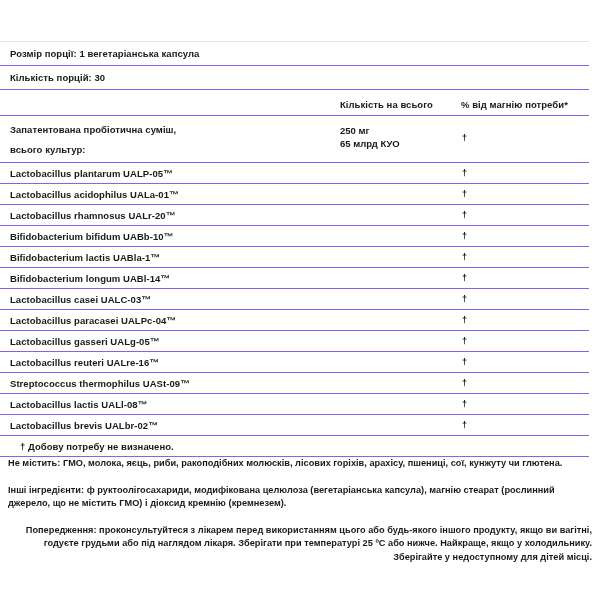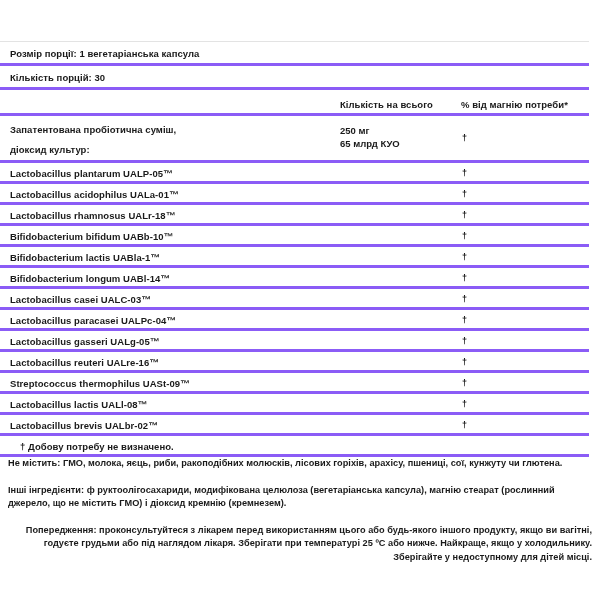--- a/index.html
+++ b/index.html
@@ -26,21 +26,21 @@
   .facts {
     position: absolute;
     left: 0;
     top: 41px;
     width: 589px;
     border-top: 1px solid #e3e3e3;
     box-sizing: border-box;
   }
 
   .frow {
-    border-bottom: 3px solid #8b5cf6;
+    border-bottom: 1px solid #8b5cf6;
     box-sizing: border-box;
     position: relative;
     display: block;
   }
 
   .serving-row {
     height: 24px;
     line-height: 24px;
     padding-left: 10px;
     font-size: 9.5px;
@@ -159,40 +159,40 @@
     <div class="frow serving-row">Кількість порцій: 30</div>
 
     <div class="frow colhead-row">
       <span class="colhead-amount">Кількість на всього</span>
       <span class="colhead-dv">% від магнію потреби*</span>
     </div>
 
     <div class="frow blend-row">
       <div class="blend-name">
         <span class="ln1">Запатентована пробіотична суміш,</span>
-        <span class="ln2">діоксид культур:</span>
+        <span class="ln2">всього культур:</span>
       </div>
       <div class="blend-amount">
         <div>250 мг</div>
         <div>65 млрд КУО</div>
       </div>
       <span class="blend-dv">†</span>
     </div>
 
     <div id="strain-rows">
         <div class="frow strain-row">
           <span class="strain-name">Lactobacillus plantarum UALP-05™</span>
           <span class="strain-dv">†</span>
         </div>
         <div class="frow strain-row">
           <span class="strain-name">Lactobacillus acidophilus UALa-01™</span>
           <span class="strain-dv">†</span>
         </div>
         <div class="frow strain-row">
-          <span class="strain-name">Lactobacillus rhamnosus UALr-18™</span>
+          <span class="strain-name">Lactobacillus rhamnosus UALr-20™</span>
           <span class="strain-dv">†</span>
         </div>
         <div class="frow strain-row">
           <span class="strain-name">Bifidobacterium bifidum UABb-10™</span>
           <span class="strain-dv">†</span>
         </div>
         <div class="frow strain-row">
           <span class="strain-name">Bifidobacterium lactis UABla-1™</span>
           <span class="strain-dv">†</span>
         </div>

